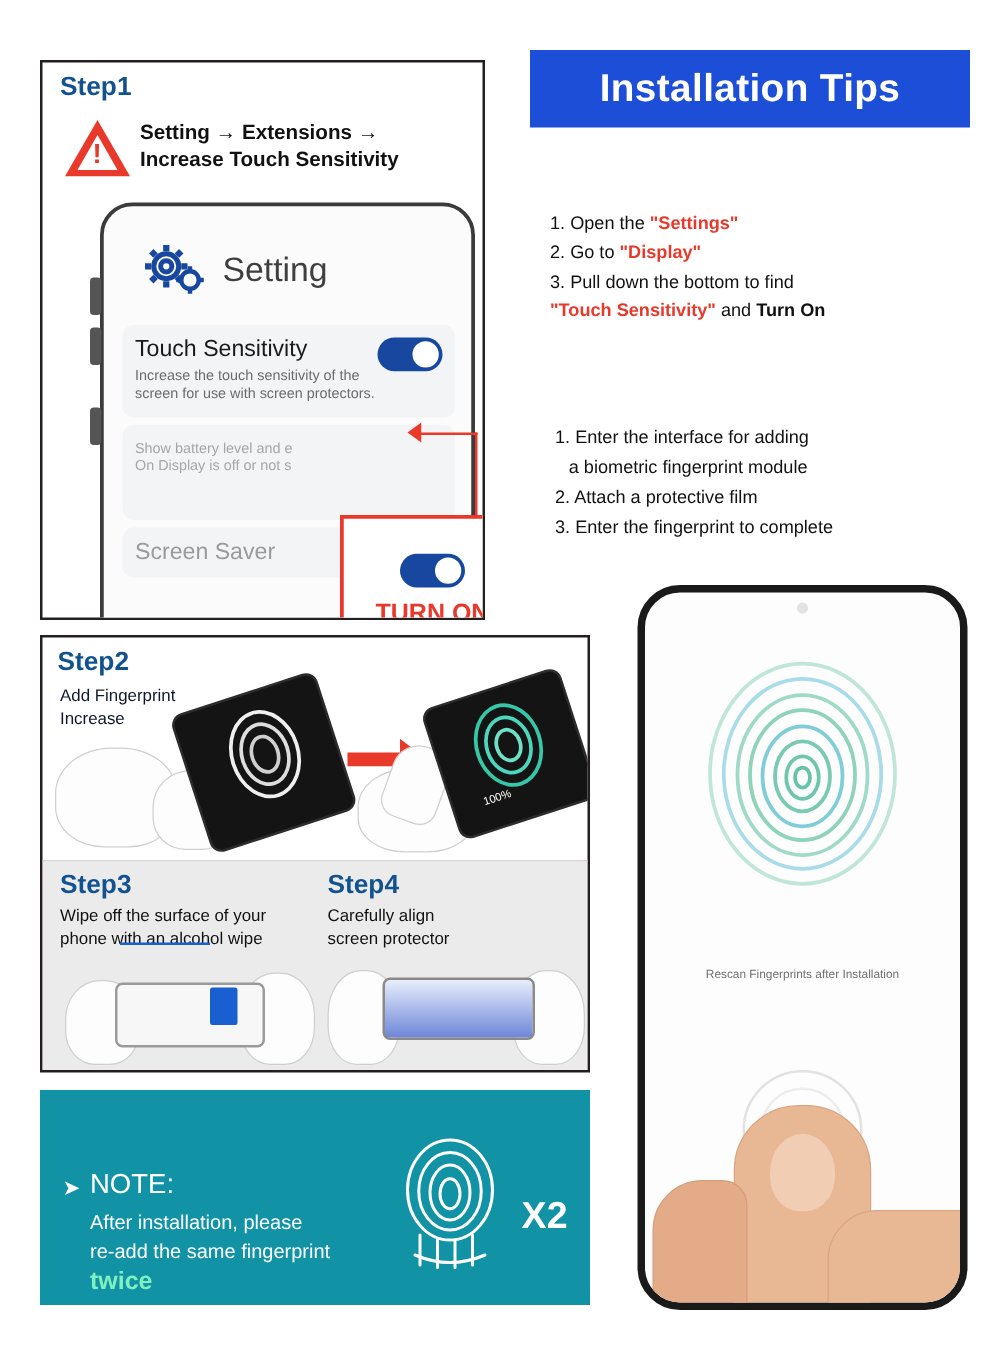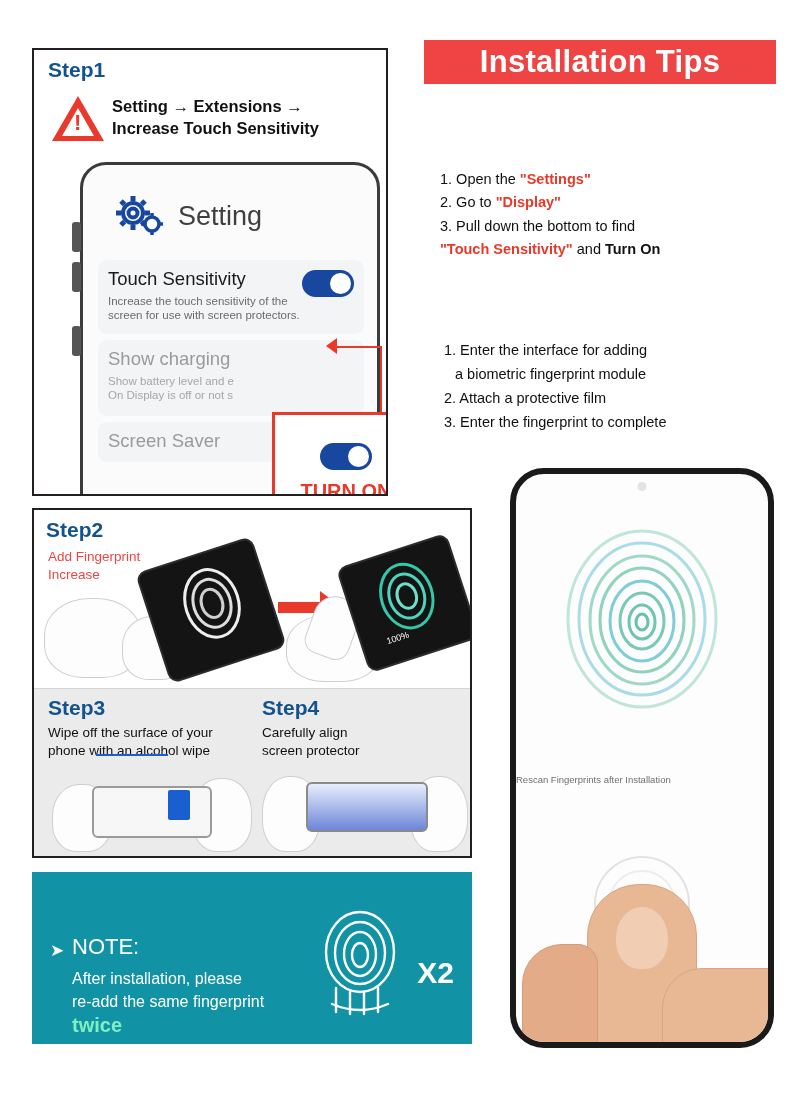--- a/index.html
+++ b/index.html
@@ -14,22 +14,22 @@
     font-family: "Liberation Sans", sans-serif;
     overflow: hidden;
   }
 
   
   .header-banner {
     position: absolute;
     left: 424px;
     top: 40px;
     width: 352px;
-    height: 44px;
-    background: #ef4444;
+    height: 62px;
+    background: #1d4ed8;
     display: flex;
     align-items: center;
     justify-content: center;
   }
   .header-banner .title {
     color: #ffffff;
     font-size: 31px;
     font-weight: bold;
     letter-spacing: 0.3px;
   }
@@ -200,21 +200,21 @@
     z-index: 6;
   }
 
   
   #step234-panel {
     left: 32px; top: 508px; width: 440px; height: 350px;
   }
   #step2-label { position: absolute; left: 12px; top: 8px; }
   .s2-sub {
     position: absolute; left: 14px; top: 38px;
-    font-size: 13.5px; color: #ef4444; line-height: 1.3;
+    font-size: 13.5px; color: #0f172a; line-height: 1.3;
   }
   .s2-scene {
     position: absolute; left: 0; top: 0; width: 436px; height: 174px;
   }
   .hand {
     position: absolute;
     background: #fdfdfd;
     border: 1.6px solid #cfcfcf;
     border-radius: 46% 46% 40% 40%;
   }
@@ -314,21 +314,21 @@
     transform: translateX(-50%);
     width: 168px; height: 190px;
   }
   .rp-title {
     position: absolute; left: 0; right: 0; top: 272px;
     text-align: center;
     font-size: 16.5px; color: #3b3b3b;
   }
   .rp-sub {
     position: absolute; left: 0; right: 0; top: 300px;
-    text-align: left;
+    text-align: center;
     font-size: 9.5px; color: #6f6f6f;
   }
   .rp-pct {
     position: absolute; left: 0; right: 0; top: 338px;
     text-align: center;
     font-size: 25px; color: #2b2b2b;
   }
   .rp-pct .unit { font-size: 13px; }
   .rp-ring {
     position: absolute; left: 50%; top: 382px;
@@ -450,21 +450,20 @@
     <div class="card-sub">
       <div>Increase the touch sensitivity of the</div>
       <div>screen for use with screen protectors.</div>
     </div>
     <div class="toggle" id="toggle-touch">
       <div class="knob"></div>
     </div>
   </div>
 
   <div class="card" id="card-charging">
-    <div class="card-title grey">Show charging</div>
     <div class="card-sub grey">
       <div>Show battery level and e</div>
       <div>On Display is off or not s</div>
     </div>
   </div>
 
   <div class="card" id="card-saver">
     <div class="card-title grey">Screen Saver</div>
   </div>
 

